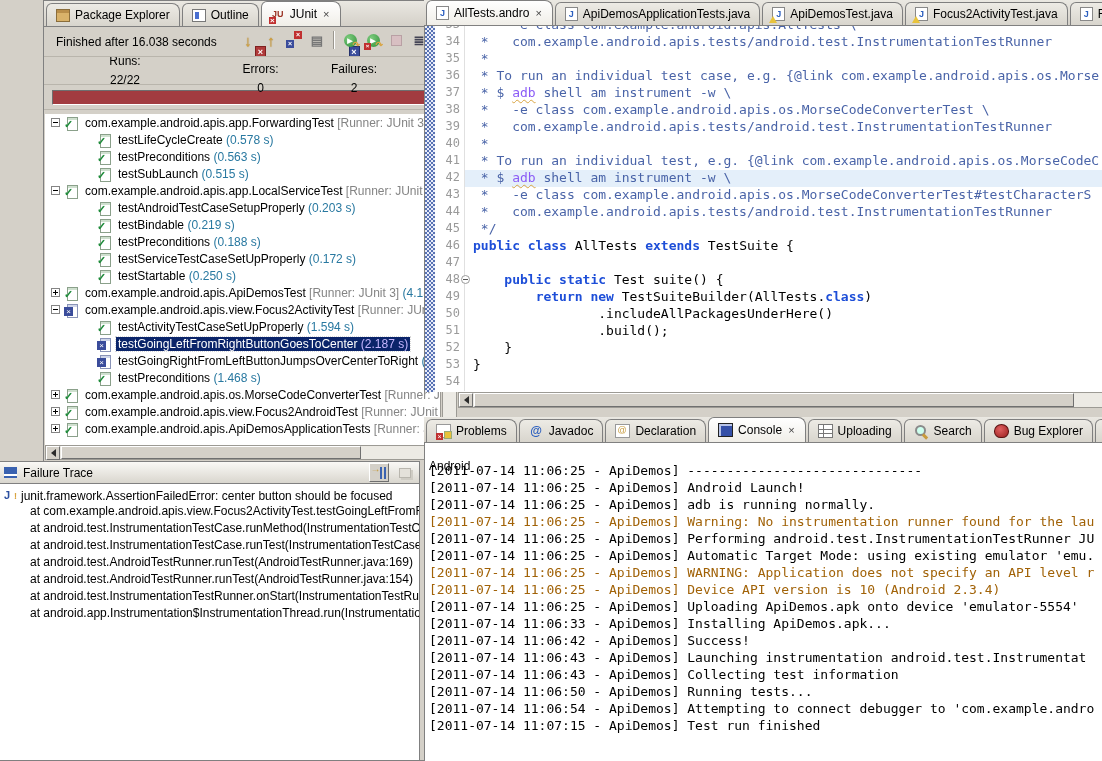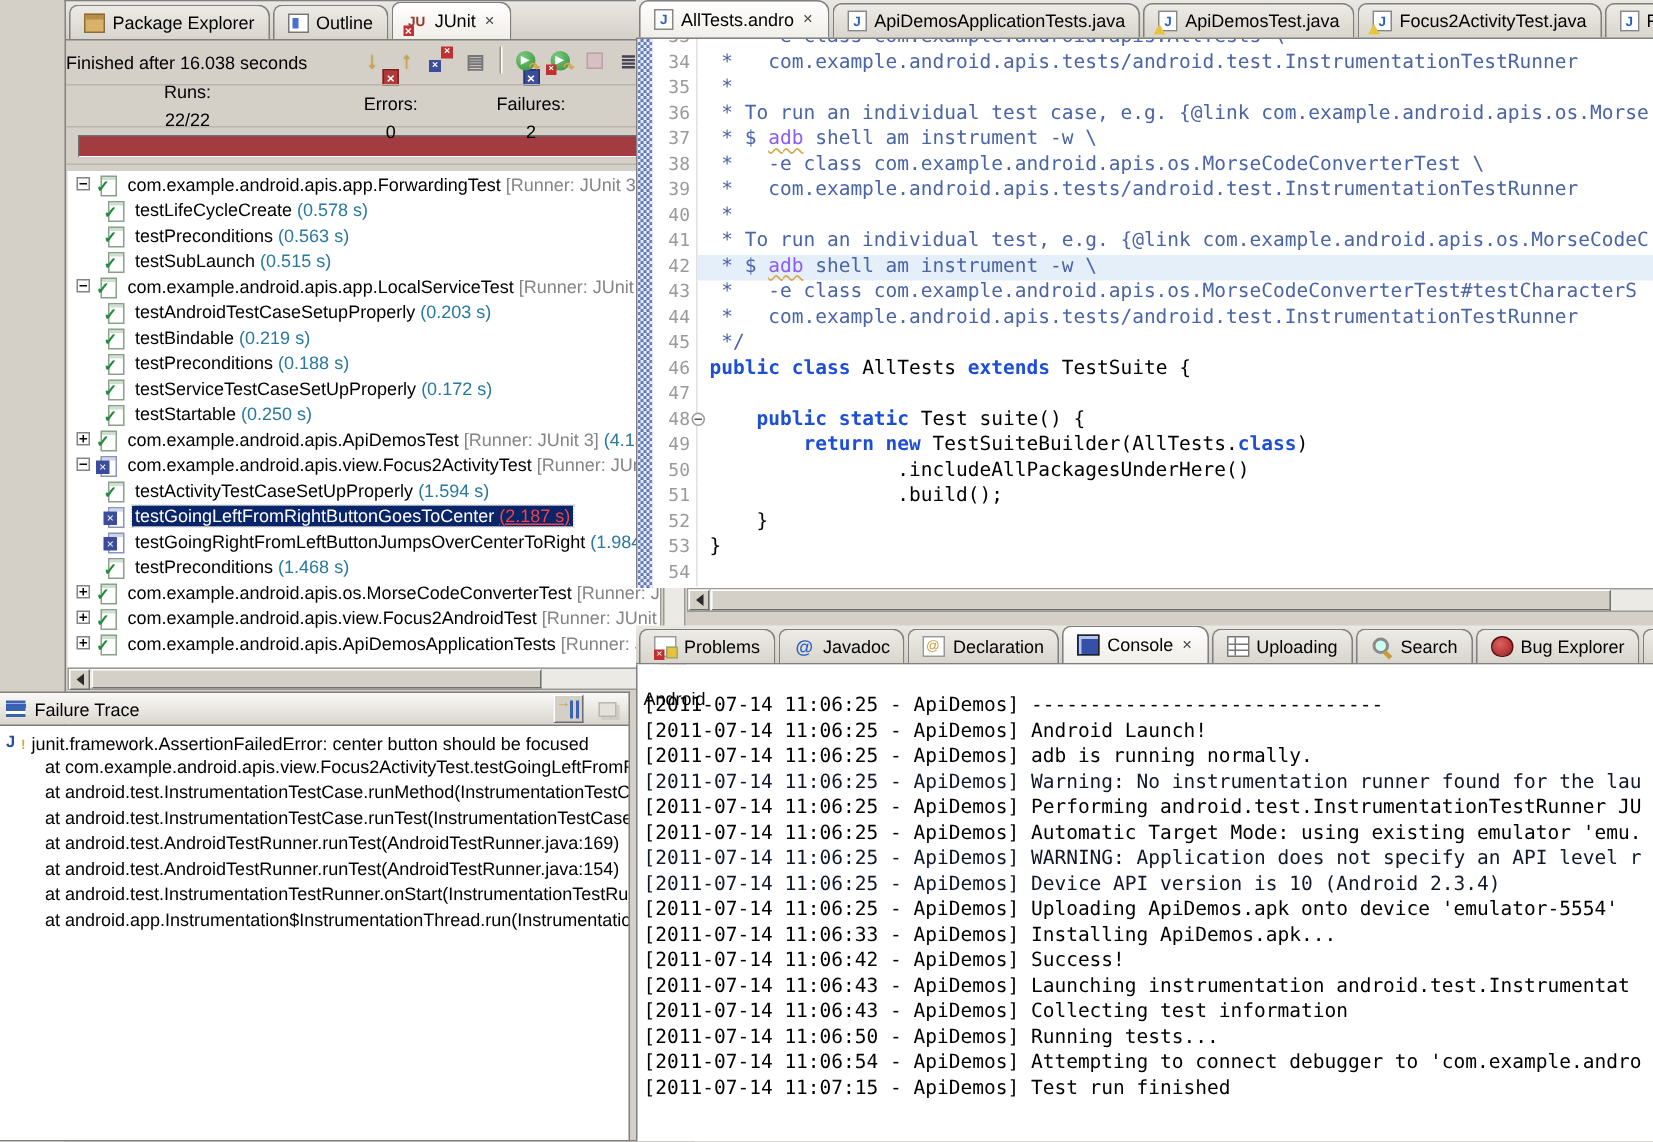--- a/index.html
+++ b/index.html
@@ -38,21 +38,21 @@
   .ico-outline { background:#fff; border:1px solid #777; }
   .ico-outline::before { content:""; position:absolute; inset:2px 6px 2px 2px; background:#4A6FD0; }
   .ico-junit { font-size:9px; font-weight:bold; color:#9A3324; line-height:13px; text-align:center; }
   .ico-junit::after { content:"×"; position:absolute; left:-2px; bottom:-3px; font-size:8px; color:#fff; background:#C03030; line-height:7px; width:7px; }
   #win-btns { position:absolute; right:6px; top:6px; display:flex; gap:4px; }
   #win-btns .wb { width:16px; height:14px; display:flex; align-items:center; justify-content:center; }
   .glyph-min { width:8px; height:3px; background:#2b2b2b; margin-top:6px; }
   .glyph-max { width:9px; height:9px; border:1px solid #2b2b2b; border-top:3px solid #2b2b2b; }
 
   #junit-toolbar-row { position:relative; height:30px; border-bottom:1px solid #B9B5AC; display:flex; align-items:center; }
-  #junit-status { padding-left:0; }
+  #junit-status { padding-left:12px; }
   #junit-tools { position:absolute; right:4px; top:2px; display:flex; align-items:center; gap:3px; }
   .tbico { width:20px; height:22px; display:flex; align-items:center; justify-content:center; font-weight:bold; position:relative; }
   .tb-next-failure-icon, .tb-previous-failure-icon { color:#D9A441; font-size:15px; text-shadow:0 0 1px #8a6a1d; }
   .mini-sq { width:8px; height:8px; color:#fff; font-size:7px; line-height:8px; text-align:center; display:block; }
   .mini-sq.blue { background:#3A4C9B; } .mini-sq.red { background:#C03030; position:absolute; right:2px; top:2px; }
   .tb-failures-only-icon { position:relative; } .tb-failures-only-icon .mini-sq.blue { position:absolute; left:2px; bottom:3px; }
   .tb-scroll-lock-icon { color:#777; font-size:13px; }
   .play { width:13px; height:13px; border-radius:50%; background:radial-gradient(circle at 35% 30%,#7CCB7C,#2E8F3A); color:#fff; font-size:7px; line-height:13px; text-align:center; }
   .play-badge { position:absolute; right:0; bottom:1px; font-size:9px; color:#D9A441; font-weight:bold; }
   .fail-badge { position:absolute; left:1px; bottom:1px; width:7px; height:7px; background:#C03030; color:#fff; font-size:6px; line-height:7px; text-align:center; }
@@ -77,22 +77,22 @@
   .exp::before { content:""; position:absolute; left:1px; right:1px; top:3px; height:1px; background:#000; }
   .exp.plus::after { content:""; position:absolute; top:1px; bottom:1px; left:3px; width:1px; background:#000; }
   .t-ico { width:15px; height:14px; position:relative; flex:none; margin-right:4px; }
   .t-ico::before { content:""; position:absolute; right:1px; top:1px; width:9px; height:12px; background:#fff; border:1px solid #8aa08a; box-shadow:inset 0 2px 0 #cfe0cf; }
   .t-ico.pass::after { content:"✓"; position:absolute; left:0; bottom:-1px; color:#1F8C3B; font-weight:bold; font-size:11px; }
   .t-ico.fail::before { border-color:#8a94b8; box-shadow:inset 0 2px 0 #d0d6ea; }
   .t-ico.fail::after { content:"×"; position:absolute; left:0; bottom:1px; width:9px; height:9px; background:#3A4C9B; color:#fff; font-size:8px; line-height:9px; text-align:center; }
   .lbl { padding:0 2px; }
   .trow .meta { color:#848484; } .trow .time { color:#2878A0; }
   .trow.selected .lbl { background:#0A246A; color:#fff; outline:1px dotted #d8d8d8; }
-  .trow.selected .lbl .time { color:#ef4444;text-decoration:underline; }
-  .lvl1 { padding-left:24px; }
+  .trow.selected .lbl .time { color:#c4b5fd; }
+  .lvl1 { padding-left:52px; }
 
   
   #tree-vsb { right:6px; top:113px; width:15px; height:331px; }
   #tree-vsb .thumb { left:0; right:0; top:15px; height:112px; }
   #tree-hsb { left:1px; top:444px; width:396px; height:15px; }
   #tree-hsb .thumb { top:0; bottom:0; left:15px; width:300px; }
 
   
   #failure-hdr { position:absolute; left:0; top:461px; width:420px; height:23px; border:1px solid #808080; border-left:none;
                  background:linear-gradient(#FAF9F6,#D9D6CE); display:flex; align-items:center; gap:6px; padding:0 4px; }
@@ -144,21 +144,21 @@
   .ci-properties { background:#fff; border:1px solid #777; }
   .ci-properties::before { content:""; position:absolute; left:4px; top:0; bottom:0; width:1px; background:#777; }
   .ci-properties::after { content:""; position:absolute; left:0; right:0; top:4px; height:1px; background:#777; box-shadow:0 4px 0 #777; }
   .ci-search { position:relative; }
   .ci-search::before { content:""; position:absolute; left:1px; top:1px; width:7px; height:7px; border:2px solid #8a8a8a; border-radius:50%; background:#cfe; }
   .ci-search::after { content:""; position:absolute; right:1px; bottom:0; width:6px; height:3px; background:#C89B3C; transform:rotate(45deg); }
   .ci-bug { background:radial-gradient(circle at 40% 35%,#E06060,#9A1F1F); border-radius:50% 50% 45% 45%; border:1px solid #5a1010; }
   #console-body { position:absolute; left:424px; top:443px; width:678px; height:318px; background:#fff; border-left:1px solid #808080; overflow:hidden; }
   #console-device { height:20px; padding:16px 0 0 4px; }
   .cline { height:17px; white-space:pre; font-size:13px; padding-left:4px; color:#000; }
-  .cline.err { color:#0f172a; }
+  .cline.err { color:#a16207; }
 </style>
 </head>
 <body>
 
 <div class="view" id="left-panel">
   <div class="tabbar" id="left-tabbar">
       <div class="tab">
         <span class="ltab-ico ico-pkg"></span>
         <span>Package Explorer</span>
       </div>

